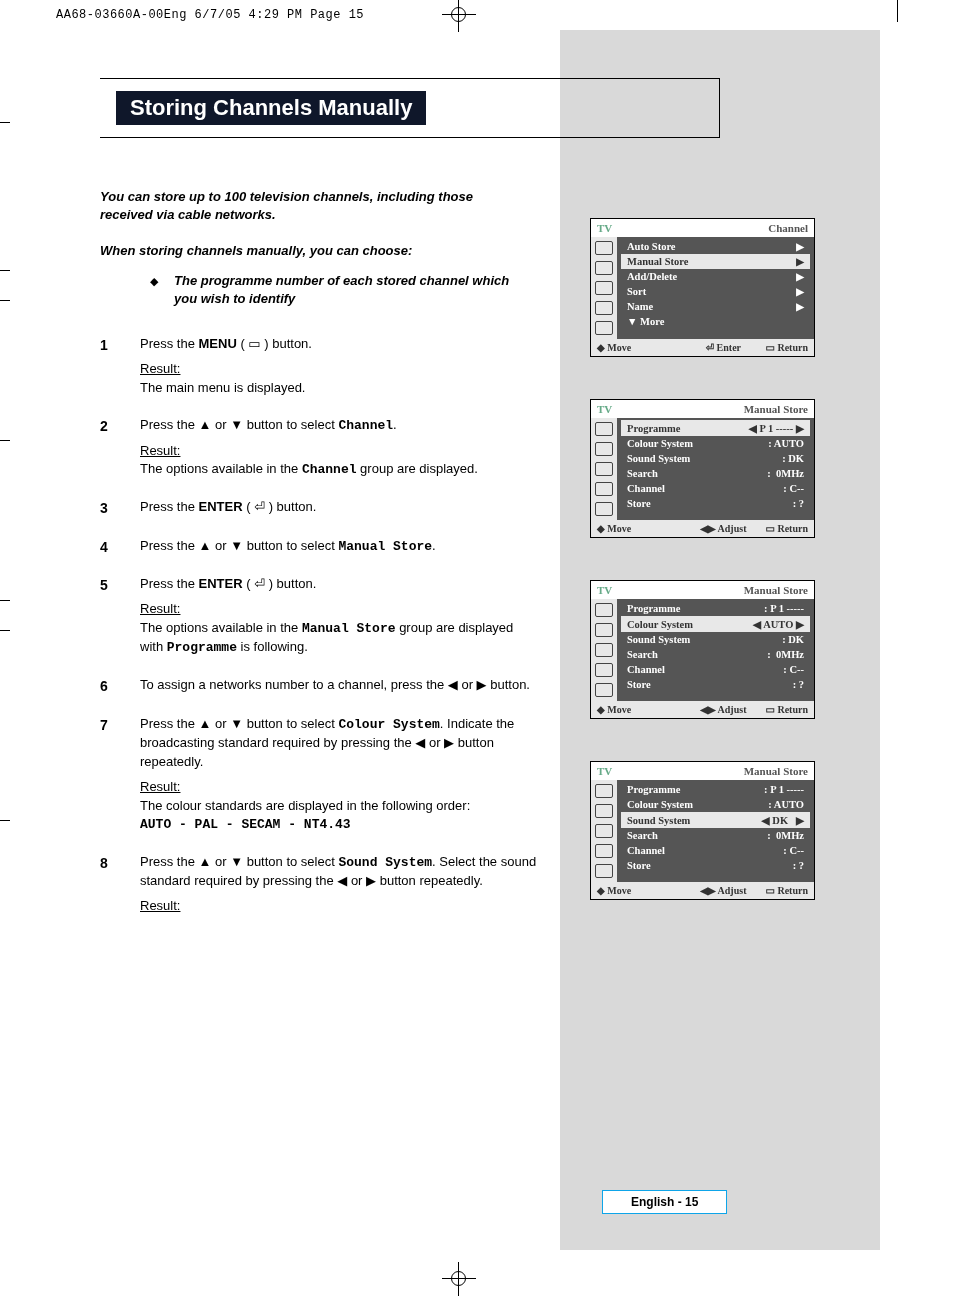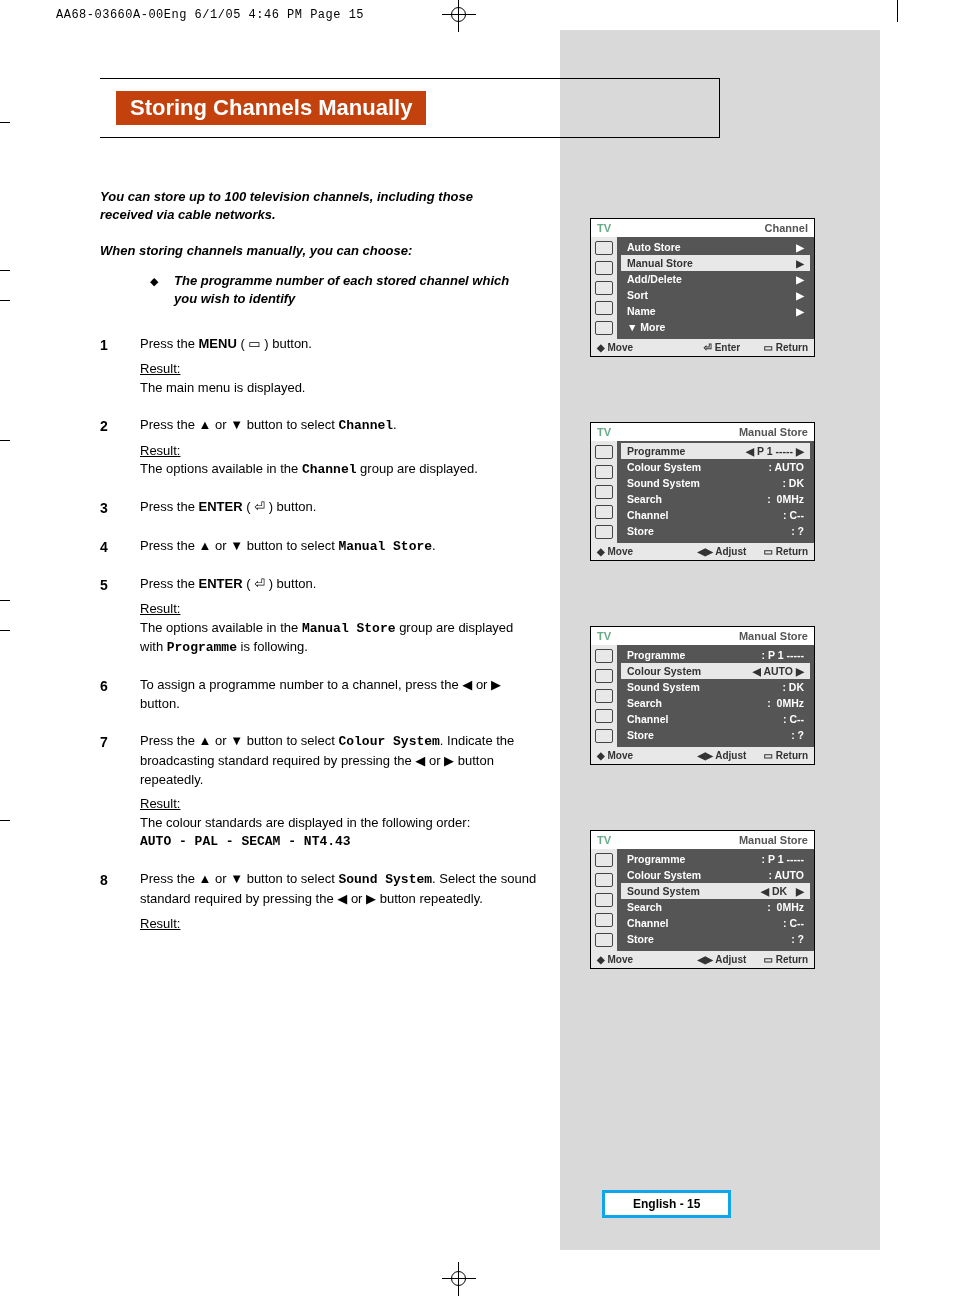--- a/index.html
+++ b/index.html
@@ -59,21 +59,21 @@
 
   
   .title-box {
     border: 1px solid #000;
     border-left: none;
     padding: 12px 0 12px 16px;
     width: 620px;
     margin-bottom: 50px;
   }
   .title-black {
-    background: #c2410c;
+    background: #0f172a;
     color: #fff;
     font-weight: bold;
     font-size: 22px;
     padding: 4px 14px;
     display: inline-block;
     font-family: Arial, Helvetica, sans-serif;
   }
 
   .intro {
     font-style: italic;
@@ -105,24 +105,24 @@
 
   
   .osd-col {
     position: absolute;
     left: 490px;
     top: 140px;
     width: 225px;
   }
   .osd {
     border: 1px solid #000;
-    font-family: Liberation Sans, sans-serif;
+    font-family: Liberation Serif, serif;
     font-size: 10.5px;
     color: #fff;
-    margin-bottom: 65px;
+    margin-bottom: 42px;
     background: #555;
   }
   .osd .osd-head {
     display: flex;
     background: #fff;
     color: #444;
     font-weight: bold;
     padding: 3px 6px;
     font-size: 11px;
   }
@@ -171,40 +171,40 @@
   .osd .osd-foot span { white-space: pre; }
   .osd .osd-foot .f1 { flex: 1; }
   .osd .osd-foot .f2 { flex: 1; text-align: center; }
   .osd .osd-foot .f3 { flex: 0 0 auto; }
 
   
   .pagenum-box {
     position: absolute;
     left: 602px;
     top: 1190px;
-    border: 3px solid #0ea5e9;
+    border: 1px solid #0ea5e9;
     padding: 4px 28px;
     font-size: 12px;
     font-weight: bold;
     background: #fff;
   }
 
   
   .crop-bottom {
     position: absolute;
     top: 1268px; left: 448px;
   }
 
   
   .tick { position: absolute; left: 0; width: 10px; height: 1px; background: #000; }
 </style>
 </head>
 <body>
 
-<div class="header-bar">AA68-03660A-00Eng  6/1/05  4:46 PM  Page 15</div>
+<div class="header-bar">AA68-03660A-00Eng  6/7/05  4:29 PM  Page 15</div>
 <div class="crop-registration">
     <div class="crop-circle"></div>
   </div>
 <div class="crop-rule-right"></div>
 
 <div class="tick" style="top:122px"></div>
 <div class="tick" style="top:270px"></div>
 <div class="tick" style="top:300px"></div>
 <div class="tick" style="top:440px"></div>
 <div class="tick" style="top:600px"></div>
@@ -282,21 +282,21 @@
         <div class="result">
           <div class="r-label">Result:</div>
           <div class="r-text"><span>The options available in the </span><span class="mono">Manual Store</span><span> group are displayed with </span><span class="mono">Programme</span><span> is following.</span></div>
         </div>
       </div>
     </div>
 
     <div class="step">
       <div class="num">6</div>
       <div class="body">
-        <div class="main">To assign a programme number to a channel, press the ◀ or ▶ button.</div>
+        <div class="main">To assign a networks number to a channel, press the ◀ or ▶ button.</div>
       </div>
     </div>
 
     <div class="step">
       <div class="num">7</div>
       <div class="body">
         <div class="main">
           <span>Press the ▲ or ▼ button to select </span><span class="mono">Colour System</span><span>. Indicate the broadcasting standard required by pressing the ◀ or ▶ button repeatedly.</span>
         </div>
         <div class="result">

